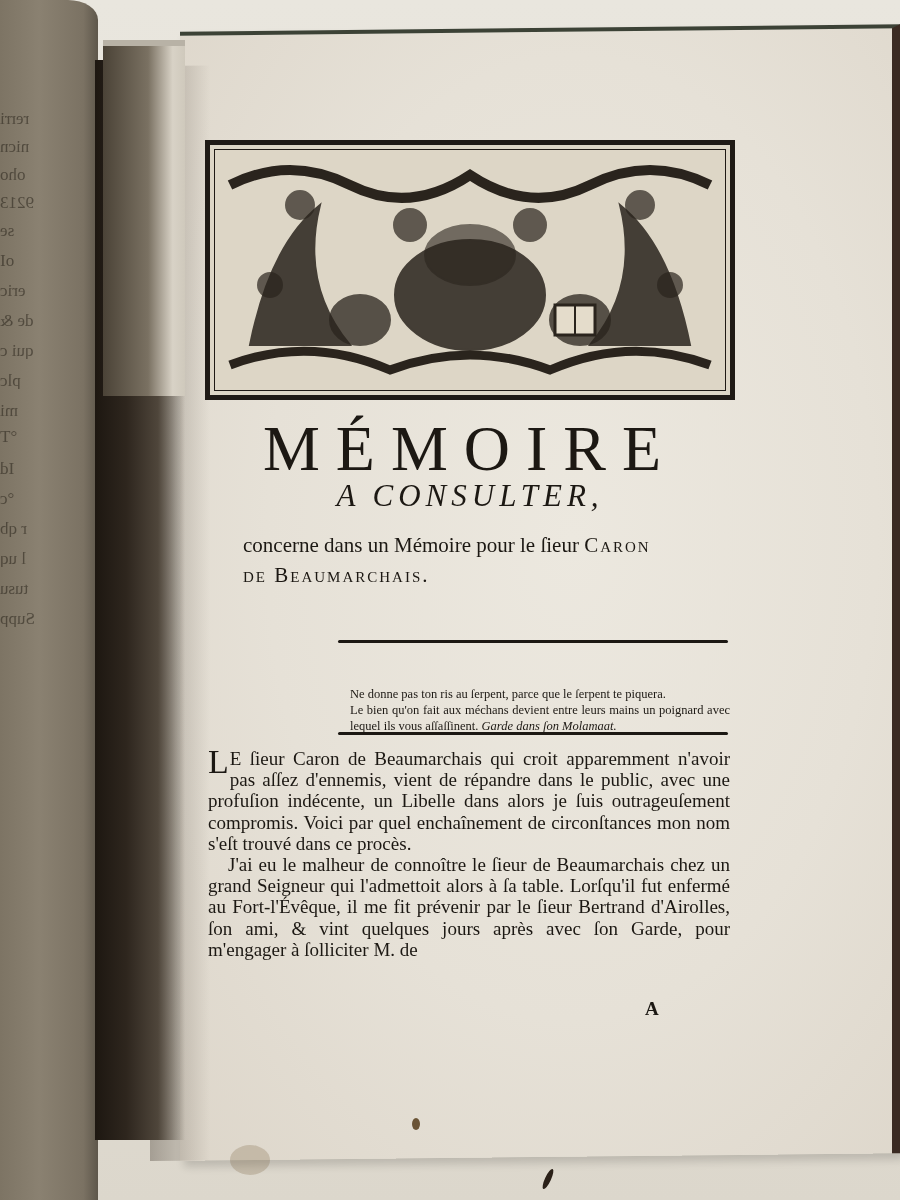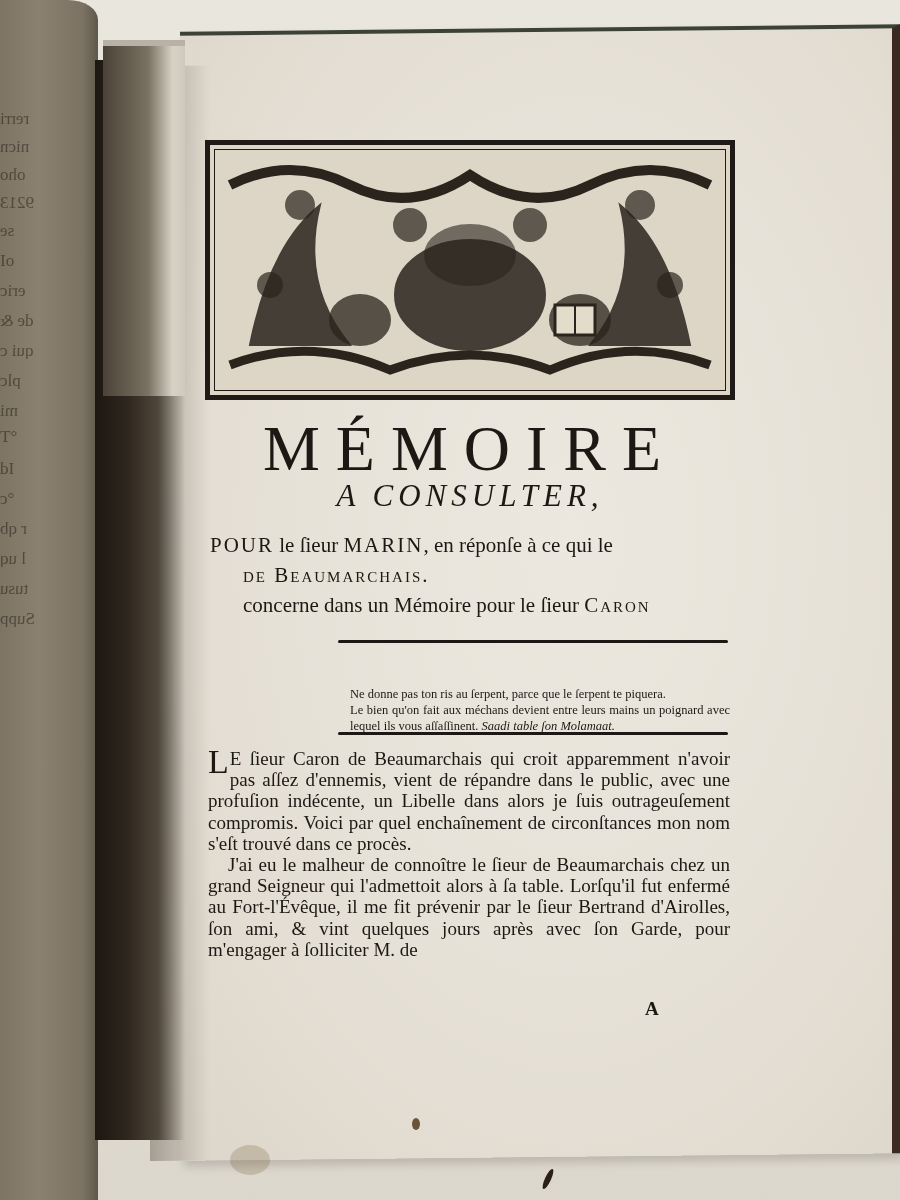--- a/index.html
+++ b/index.html
@@ -148,38 +148,35 @@
       <circle cx="460" cy="140" r="12" opacity="0.7"></circle>
     </g>
   </svg>
 </div>
 
 <div class="content">
   <div class="title">MÉMOIRE</div>
   <div class="subtitle">A CONSULTER,</div>
 
   <div class="pour">
-    <span>
-      <span class="sc">POUR</span><span> le ſieur </span><span class="sc">MARIN</span><span>, en réponſe à ce qui le</span>
+    <span class="indent">
+      <span>concerne dans un Mémoire pour le ſieur </span><span class="sc">Caron</span>
     </span>
     <span class="indent">
       <span class="sc">de Beaumarchais</span><span>.</span>
-    </span>
-    <span class="indent">
-      <span>concerne dans un Mémoire pour le ſieur </span><span class="sc">Caron</span>
     </span>
   </div>
 
   <div class="rule" style="top:640px"></div>
 
   <div class="epigraph">
     <span class="first">Ne donne pas ton ris au ſerpent, parce que le ſerpent te piquera.</span>
     <span>Le bien qu'on fait aux méchans devient entre leurs mains</span>
     <span>un poignard avec lequel ils vous aſſaſſinent.</span>
-    <em>Saadi table ſon Molamaat.</em>
+    <em>Garde dans ſon Molamaat.</em>
   </div>
 
   <div class="rule" style="top:732px"></div>
 
   <div class="body-text">
     <p><span class="dropcap">L</span><span>E ſieur Caron de Beaumarchais qui croit apparemment n'avoir pas aſſez d'ennemis, vient de répandre dans le public, avec une profuſion indécente, un Libelle dans alors je ſuis outrageuſement compromis. Voici par quel enchaînement de circonſtances mon nom s'eſt trouvé dans ce procès.</span></p>
     <p class="para2">J'ai eu le malheur de connoître le ſieur de Beaumarchais chez un grand Seigneur qui l'admettoit alors à ſa table. Lorſqu'il fut enfermé au Fort-l'Évêque, il me fit prévenir par le ſieur Bertrand d'Airolles, ſon ami, &amp; vint quelques jours après avec ſon Garde, pour m'engager à ſolliciter M. de</p>
   </div>
 
   <div class="signature">A</div>

